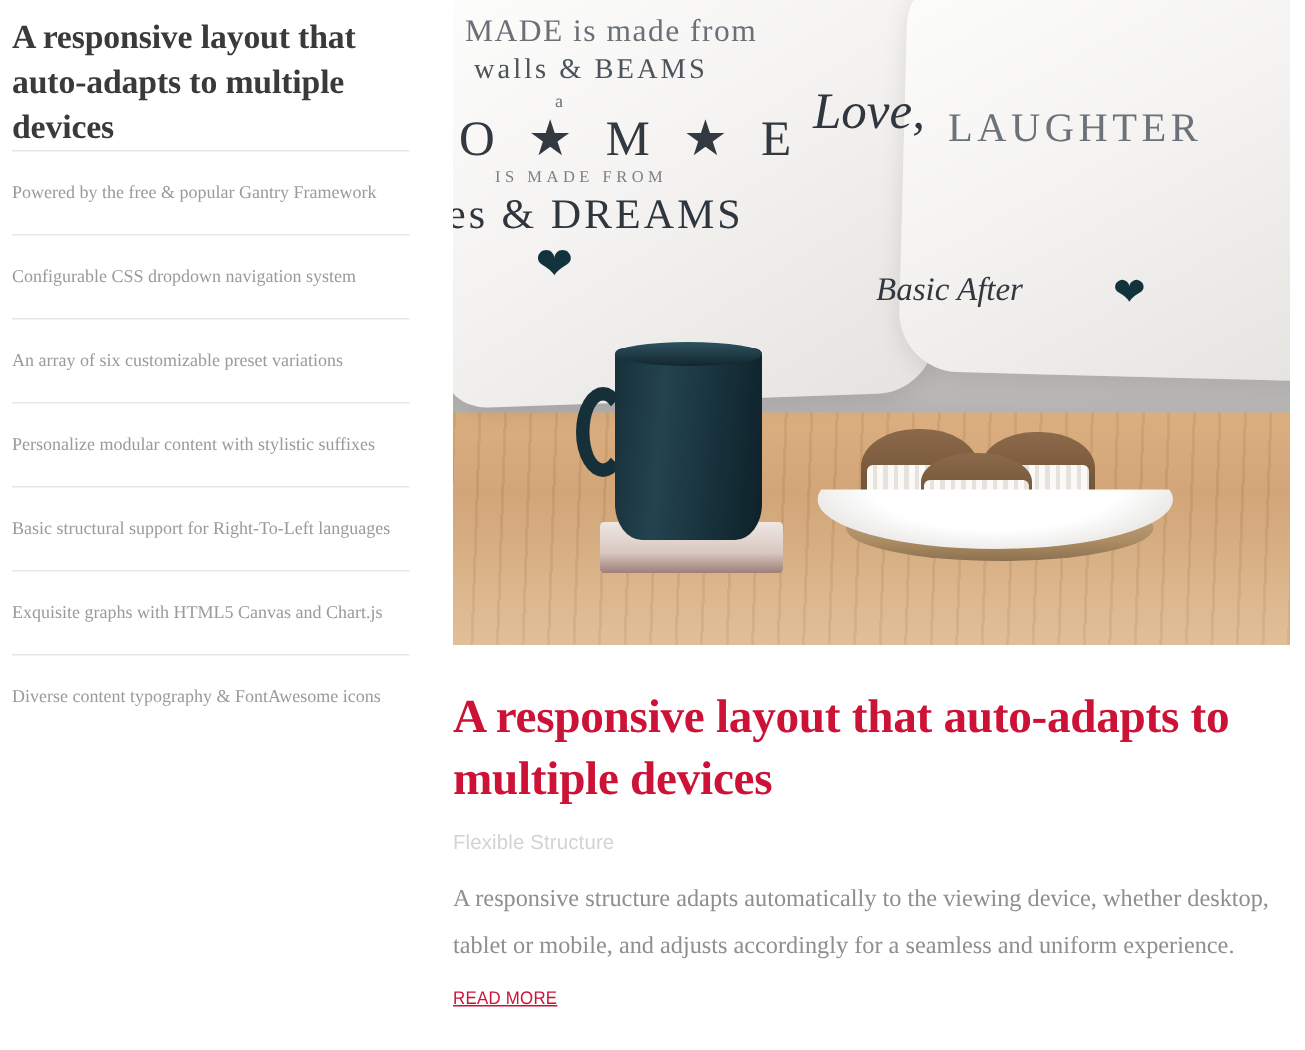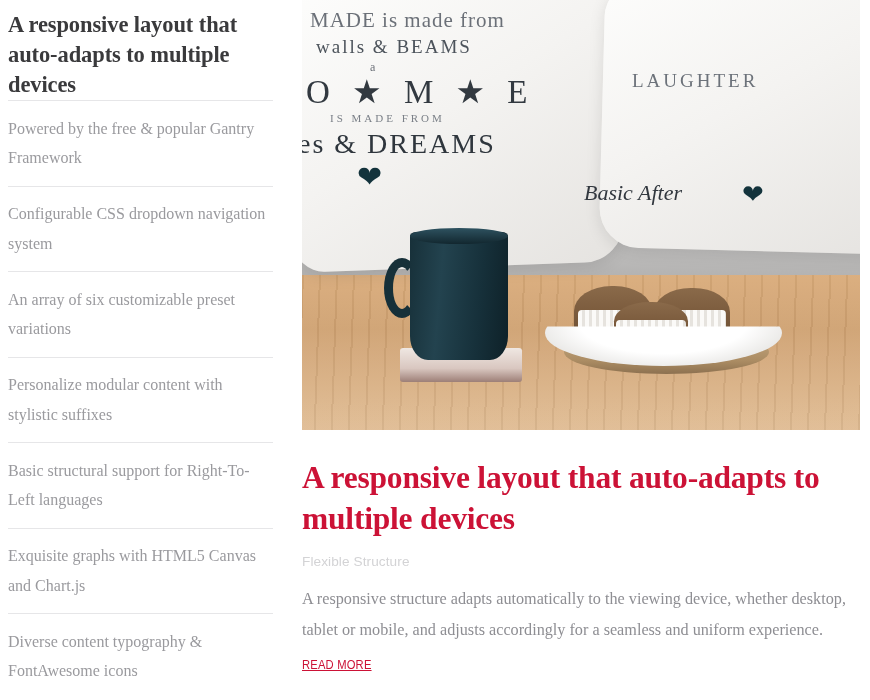--- a/index.html
+++ b/index.html
@@ -44,21 +44,21 @@
 
   #feature-list {
     list-style: none;
     margin: 0;
     padding: 0;
     width: 265px;
   }
 
   .feature-item {
     font-family: "Liberation Serif", "DejaVu Serif", serif;
-    font-size: 16px;
+    font-size: 12px;
     line-height: 29.5px;
     color: #9a9a9e;
     border-top: 1px solid #e6e6e8;
     padding: 12.5px 0 13px 0;
     margin: 0;
     max-width: 268px;
   }
 
   
   #right-column {
@@ -248,21 +248,22 @@
       <div class="pillow" id="pillow-right"></div>
 
       <div class="pillow-text" style="left:8px; top:8px; font-size:21px; letter-spacing:1px; color:#6b7078;">MADE is made from</div>
       <div class="pillow-text" style="left:14px; top:36px; font-size:19px; letter-spacing:2px; color:#4c535b;">walls &amp; BEAMS</div>
       <div class="pillow-text" style="left:68px; top:60px; font-size:12px; color:#6b7078;">a</div>
       <div class="pillow-text" style="left:4px; top:72px; font-size:33px; letter-spacing:7px; color:#323940;">O ★ M ★ E</div>
       <div class="pillow-text" style="left:28px; top:112px; font-size:11px; letter-spacing:3px; color:#7b8088;">IS MADE FROM</div>
       <div class="pillow-text" style="left:-4px; top:128px; font-size:28px; letter-spacing:2px; color:#2f363d;">es &amp; DREAMS</div>
       <div class="heart" style="left:55px; top:162px;">❤</div>
 
-      <div class="pillow-text" style="left:330px; top:70px; font-size:19px; letter-spacing:3px; color:#6c727a;">LAUGHTER</div>
+      <div class="pillow-text" style="left:240px; top:56px; font-size:34px; font-style:italic; color:#2f363d;">Love,</div>
+      <div class="pillow-text" style="left:330px; top:70px; font-size:27px; letter-spacing:3px; color:#6c727a;">LAUGHTER</div>
       <div class="pillow-text" style="left:282px; top:180px; font-size:22px; font-style:italic; color:#32383f;">Basic After</div>
       <div class="heart" style="left:440px; top:182px; font-size:26px;">❤</div>
 
       <div id="coaster-square"></div>
       <div id="mug-handle"></div>
       <div id="mug"></div>
       <div id="mug-rim"></div>
 
       <div id="coaster-round"></div>
       <div class="muffin" style="left:272px; top:286px; width:78px; height:52px;"></div>

